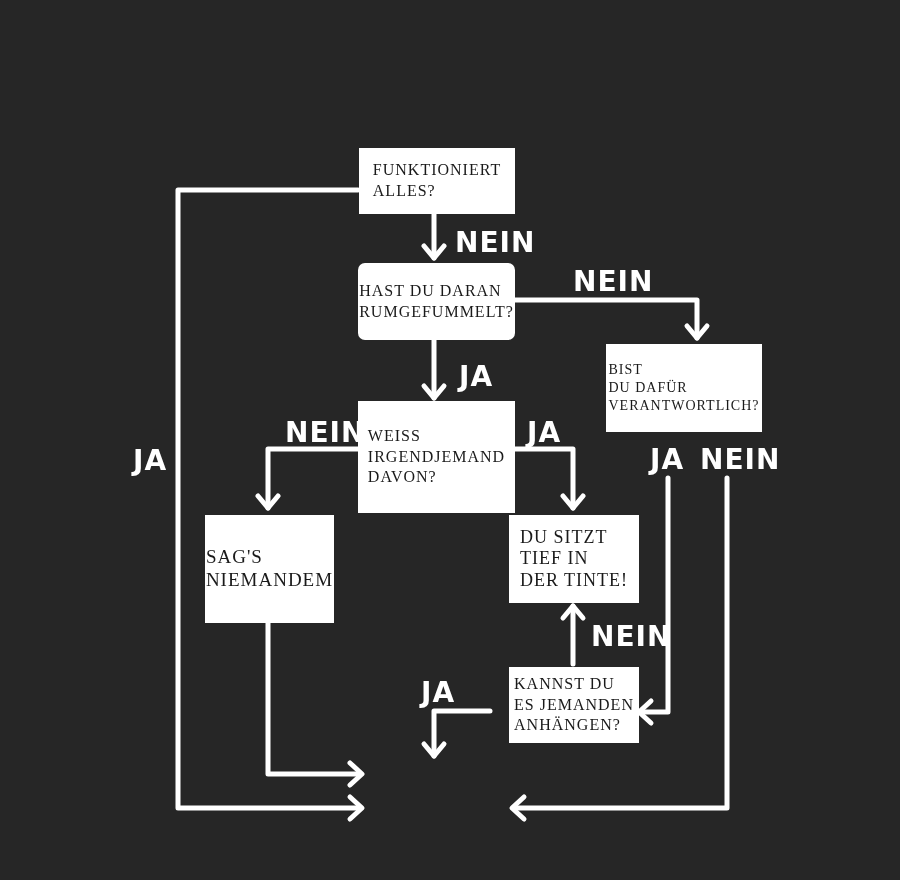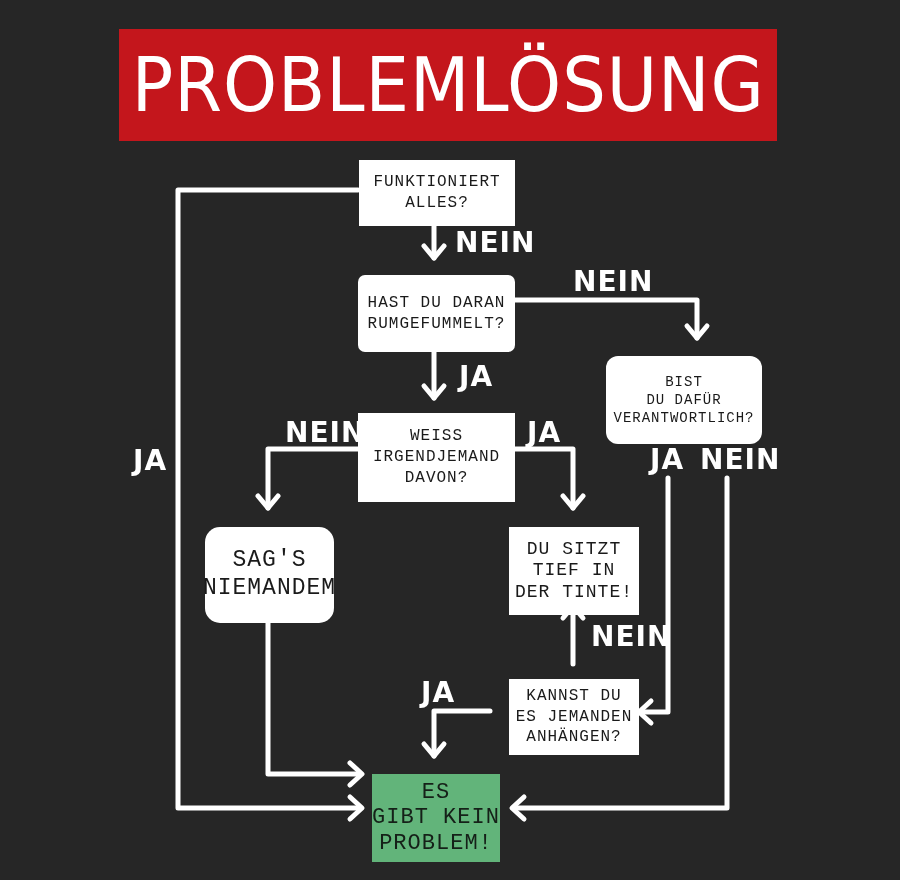--- a/index.html
+++ b/index.html
@@ -18,41 +18,38 @@
   .banner-title {
     color: #ffffff; font-size: 74px; font-weight: normal;
     letter-spacing: 1px; line-height: 1;
     font-family: "DejaVu Sans", "Liberation Sans", sans-serif;
     transform: scaleX(0.93);
   }
   svg.wires { position: absolute; left: 0; top: 0; }
   .box {
     position: absolute; background: #ffffff; color: #1a1a1a;
     display: flex; align-items: center; justify-content: center;
-    text-align: center; box-sizing: border-box;
-    font-family: Liberation Mono, monospace;
+    text-align: left; box-sizing: border-box;
+    font-family: Liberation Serif, serif;
     font-size: 16px; line-height: 1.3; letter-spacing: 1px;
-    white-space: pre-line; cursor: default; margin-top: 12px;
+    white-space: pre-line; cursor: default;
   }
   .box.big { font-size: 21px; line-height: 1.2; }
   .box.terminal { background: #62b47a; color: #152018; font-size: 22px; line-height: 1.15; }
   .lbl {
     position: absolute; color: #ffffff; font-weight: bold;
     font-family: "DejaVu Sans", "Liberation Sans", sans-serif;
     font-size: 28px; letter-spacing: 1px; line-height: 1;
   }
 </style>
 </head>
 <body>
 
 <div class="stage">
 
-  <div class="banner">
-    <span class="banner-title">PROBLEMLÖSUNG</span>
-  </div>
 
   <svg class="wires" width="900" height="880" viewBox="0 0 900 880" fill="none" stroke="#ffffff" stroke-width="5" stroke-linecap="round" stroke-linejoin="round">
 
     <g>
       <line x1="434" y1="213" x2="434" y2="258"></line>
       <polyline points="424,246 434,258 444,246"></polyline>
     </g>
 
     <g>
       <polyline points="358,190 178,190 178,808 360,808"></polyline>
@@ -108,54 +105,49 @@
   <div class="box" style="left:359px; top:148px; width:156px; height:66px;">
     <span>FUNKTIONIERT
 ALLES?</span>
   </div>
 
   <div class="box" style="left:358px; top:263px; width:157px; height:77px;border-radius:7px;">
     <span>HAST DU DARAN
 RUMGEFUMMELT?</span>
   </div>
 
-  <div class="box" style="left:606px; top:344px; width:156px; height:88px; font-size:14px;border-radius:12px;">
+  <div class="box" style="left:606px; top:344px; width:156px; height:88px; font-size:14px;">
     <span>BIST
 DU DAFÜR
 VERANTWORTLICH?</span>
   </div>
 
-  <div class="box" style="left:358px; top:401px; width:157px; height:89px;">
+  <div class="box" style="left:358px; top:401px; width:157px; height:112px;">
     <span>WEISS
 IRGENDJEMAND
 DAVON?</span>
   </div>
 
-  <div class="box big" style="left:205px; top:515px; width:129px; height:96px; font-size:23px;border-radius:15px;">
+  <div class="box big" style="left:205px; top:515px; width:129px; height:108px; font-size:19px;">
     <span>SAG'S
 NIEMANDEM</span>
   </div>
 
   <div class="box big" style="left:509px; top:515px; width:130px; height:88px; font-size:18px;">
     <span>DU SITZT
 TIEF IN
 DER TINTE!</span>
   </div>
 
   <div class="box" style="left:509px; top:667px; width:130px; height:76px;">
     <span>KANNST DU
 ES JEMANDEN
 ANHÄNGEN?</span>
   </div>
 
-  <div class="box terminal" style="left:372px; top:762px; width:128px; height:88px;">
-    <span>ES
-GIBT KEIN
-PROBLEM!</span>
-  </div>
 
   <span class="lbl" style="left:455px; top:229px;">NEIN</span>
   <span class="lbl" style="left:133px; top:447px;">JA</span>
   <span class="lbl" style="left:573px; top:268px;">NEIN</span>
   <span class="lbl" style="left:459px; top:363px;">JA</span>
   <span class="lbl" style="left:285px; top:419px;">NEIN</span>
   <span class="lbl" style="left:527px; top:419px;">JA</span>
   <span class="lbl" style="left:650px; top:446px;">JA</span>
   <span class="lbl" style="left:700px; top:446px;">NEIN</span>
   <span class="lbl" style="left:591px; top:623px;">NEIN</span>

